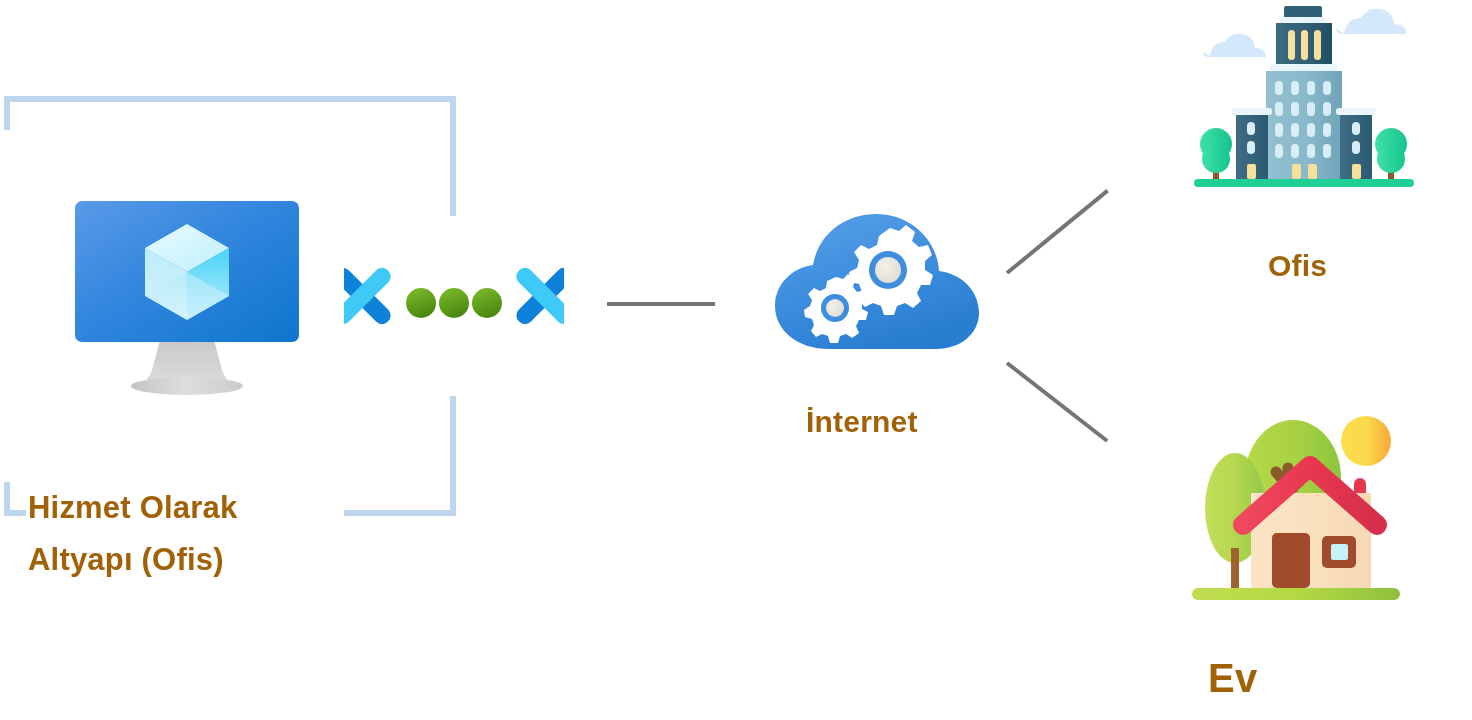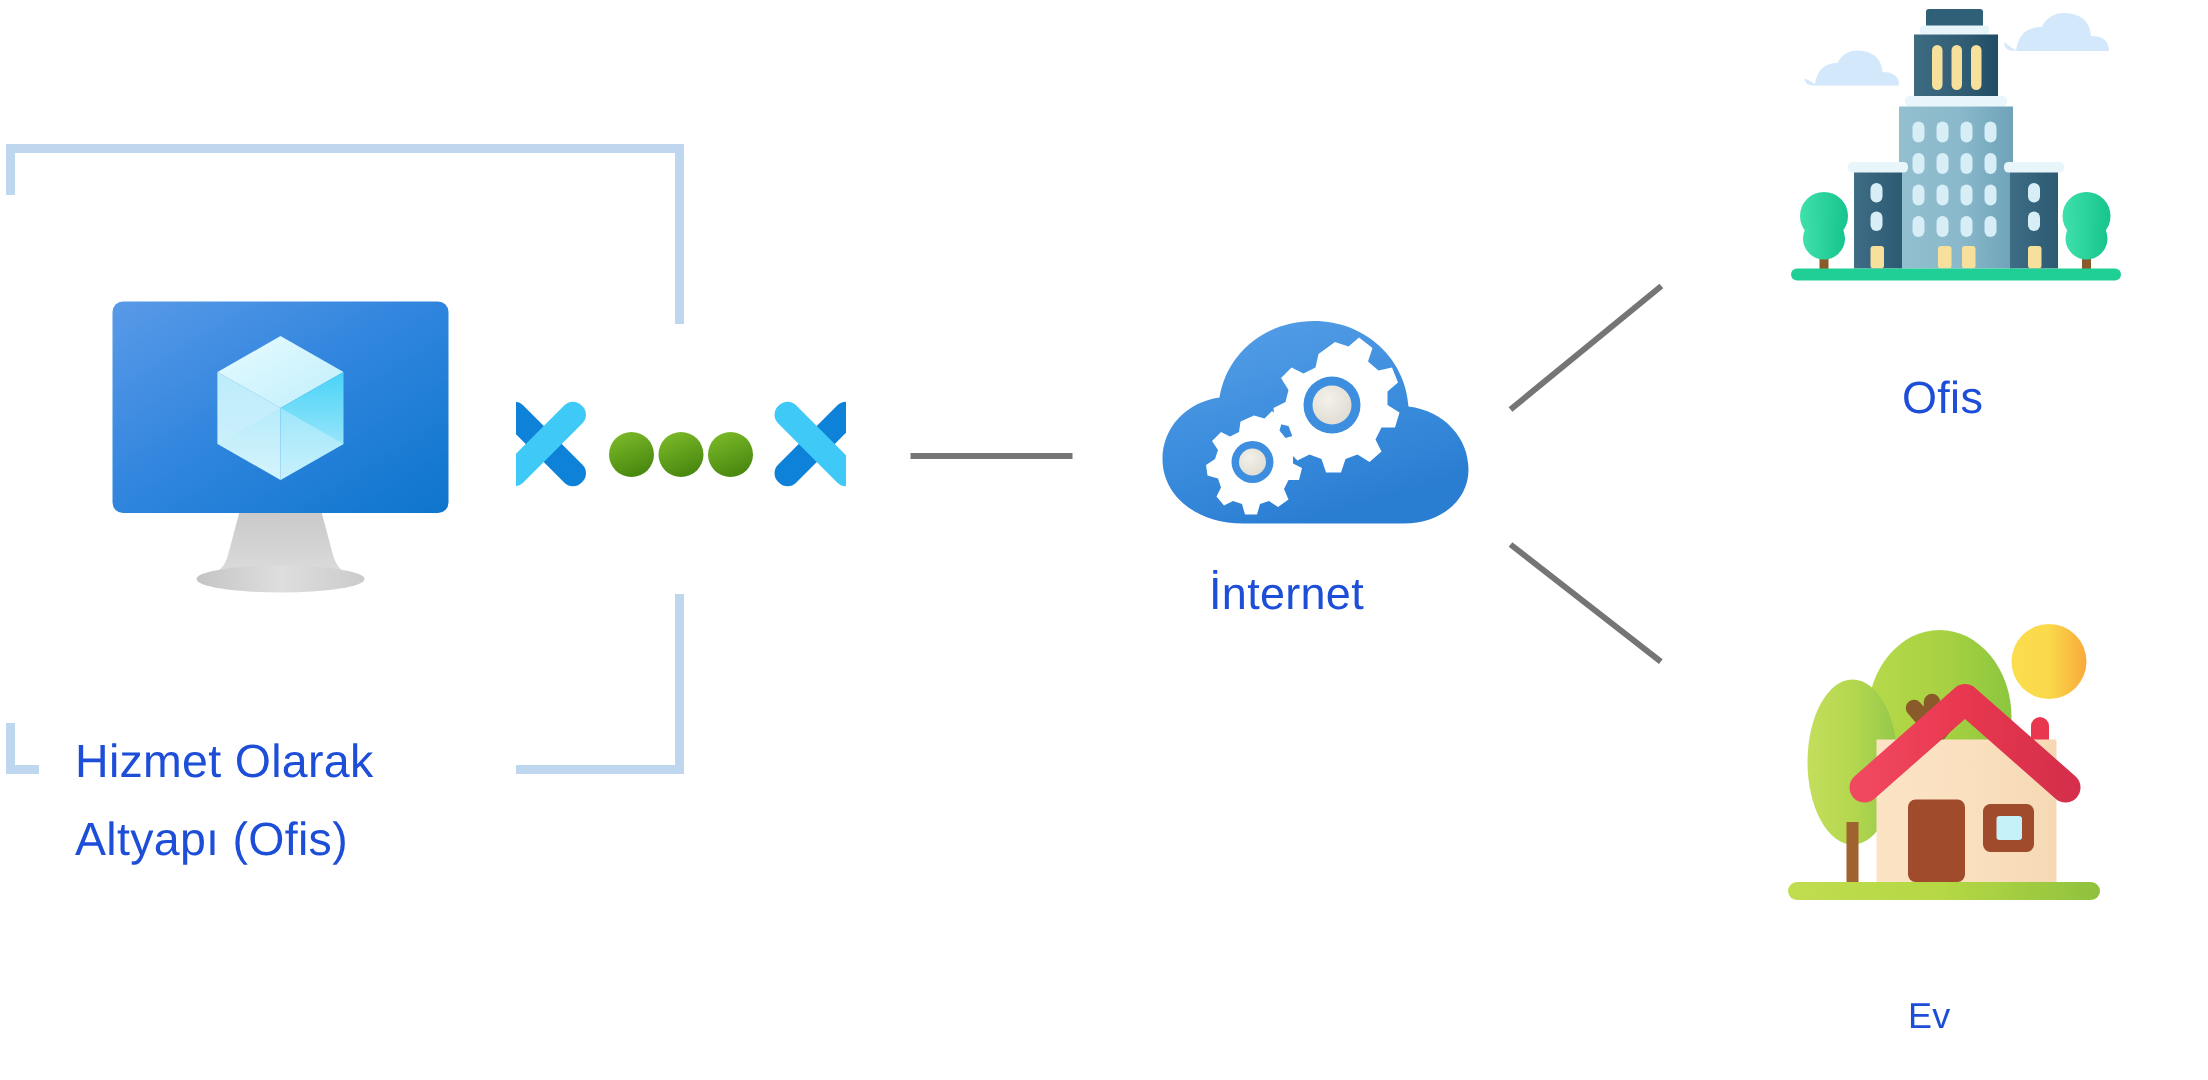--- a/index.html
+++ b/index.html
@@ -42,31 +42,31 @@
   .brk-bot-left { left: 0; top: 414px; width: 22px; height: 6px; }
   
   .brk-right-top { left: 446px; top: 0; width: 6px; height: 120px; }
   
   .brk-right-bot { left: 446px; top: 300px; width: 6px; height: 120px; }
   
   .brk-bot-right { left: 340px; top: 414px; width: 112px; height: 6px; }
 
   
   .diagram-label {
-    color: #1d4ed8;
+    color: #a16207;
     font-size: 31px;
     line-height: 52px;
-    font-weight: 400;
+    font-weight: 700;
     white-space: pre;
     letter-spacing: 0.2px;
   }
-  #iaas-label { left: 50px; top: 482px; }
-  #internet-label { left: 806px; top: 371px; font-size: 30px; text-align: center; }
+  #iaas-label { left: 28px; top: 482px; }
+  #internet-label { left: 806px; top: 396px; font-size: 30px; text-align: center; }
   #office-label { left: 1268px; top: 240px; font-size: 30px; }
-  #home-label { left: 1272px; top: 652px; font-size: 24px; }
+  #home-label { left: 1208px; top: 652px; font-size: 40px; }
 
   
   .connector {
     position: absolute;
     background: #757575;
     transform-origin: 0 50%;
   }
 
   
   .icon-holder { position: absolute; }

